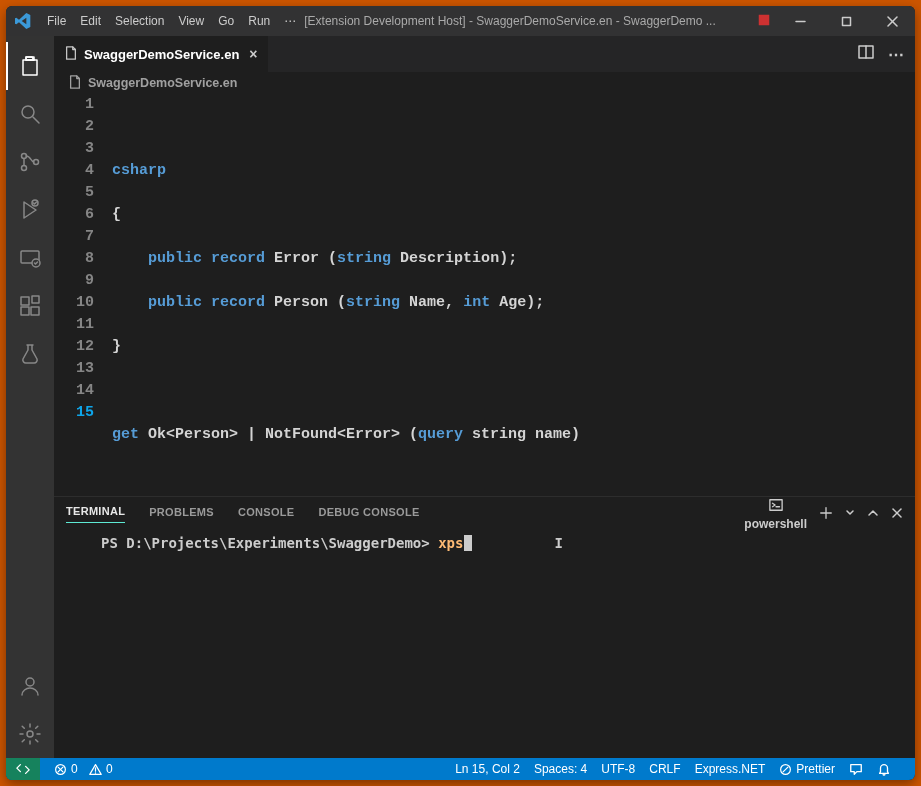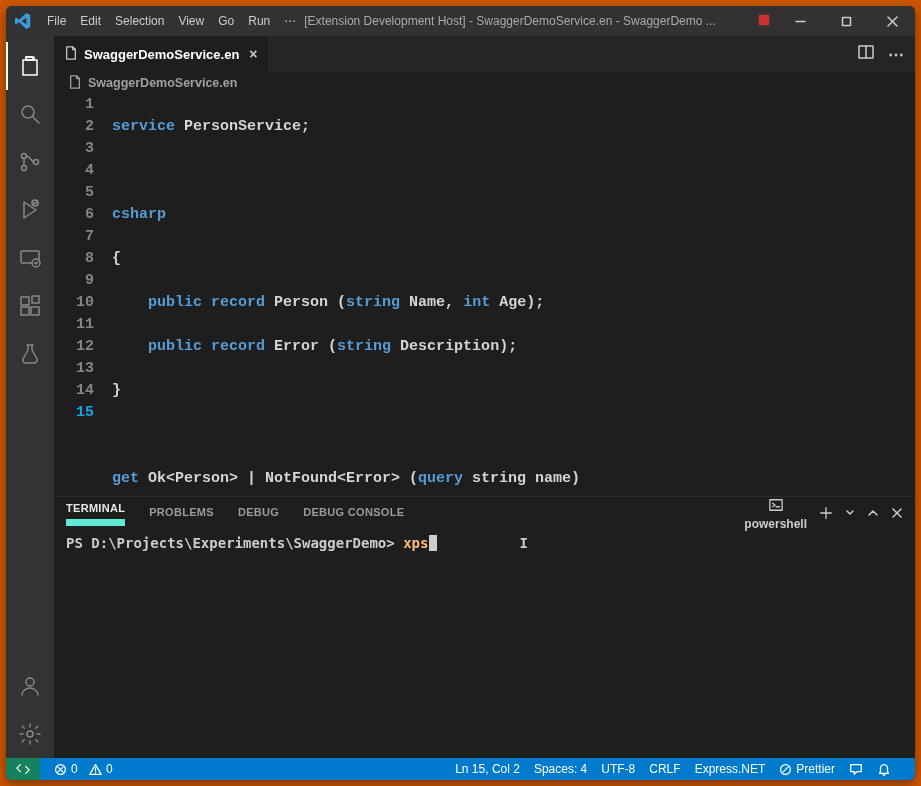--- a/index.html
+++ b/index.html
@@ -65,25 +65,25 @@
   .gutter { width:58px; text-align:right; color:#858585; padding-right:18px; padding-top:0; }
   .gutter div { height:22px; }
   .code { flex:1; color:#d4d4d4; white-space:pre; }
   .code-line { height:22px; }
   .tok-kw { color:#569cd6; }
 
   
   .panel { height:262px; border-top:1px solid #2d2d2d; background:#1e1e1e; display:flex; flex-direction:column; }
   .panel-tabs { height:34px; display:flex; align-items:center; padding:0 12px; gap:24px; font-size:11px; color:#9a9a9a; }
   .panel-tab { letter-spacing:.3px; cursor:pointer; padding-bottom:5px; }
-  .panel-tab.active { color:#e7e7e7; border-bottom:7px solid #5eead4; }
+  .panel-tab.active { color:#e7e7e7; border-bottom:1px solid #5eead4; }
   .panel-tabs .spacer { flex:1; }
   .panel-right { display:flex; align-items:center; gap:12px; color:#ccc; font-size:12px; }
   .term-body { flex:1; padding:4px 12px; font-family: Consolas, monospace; font-size:14px; color:#ccc; }
-  .term-prompt { color:#ccc; }
+  .term-prompt { color:#ccc;margin-left:35px; }
   .term-cmd { color:#fdba74; }
   .term-cursor { display:inline-block; width:8px; height:16px; background:#cccccc; vertical-align:text-bottom; margin-left:1px; }
   .term-caret { color:#ccc; margin-left:82px; }
 
   
   .statusbar { height:22px; background:#007acc; color:#fff; display:flex; align-items:center; font-size:12px; }
   .status-left, .status-right { display:flex; align-items:center; gap:14px; }
   .status-left { padding-left:0; }
   .status-right { margin-left:auto; padding-right:24px; }
   .remote { background:#16825d; height:22px; width:34px; display:flex; align-items:center; justify-content:center; }
@@ -249,43 +249,42 @@
             <div>8</div>
             <div>9</div>
             <div>10</div>
             <div>11</div>
             <div>12</div>
             <div>13</div>
             <div>14</div>
             <div style="color:#0ea5e9">15</div>
         </div>
         <div class="code">
-<div class="code-line"><span class="tok-kw">service</span><span> PersonService;</span></div>
 <div class="code-line"></div>
 <div class="code-line"><span class="tok-kw">csharp</span></div>
 <div class="code-line"><span>{</span></div>
+<div class="code-line"><span>    </span><span class="tok-kw">public</span><span> </span><span class="tok-kw">record</span><span> </span><span>Error (</span><span class="tok-kw">string</span><span> Description);</span></div>
 <div class="code-line"><span>    </span><span class="tok-kw">public</span><span> </span><span class="tok-kw">record</span><span> </span><span>Person (</span><span class="tok-kw">string</span><span> Name, </span><span class="tok-kw">int</span><span> Age);</span></div>
-<div class="code-line"><span>    </span><span class="tok-kw">public</span><span> </span><span class="tok-kw">record</span><span> </span><span>Error (</span><span class="tok-kw">string</span><span> Description);</span></div>
 <div class="code-line"><span>}</span></div>
 <div class="code-line"></div>
 <div class="code-line"><span class="tok-kw">get</span><span> Ok&lt;Person&gt; | NotFound&lt;Error&gt; (</span><span class="tok-kw">query</span><span> string name)</span></div>
 
 
 
 
 
 
         </div>
       </div>
 
       <div class="panel">
         <div class="panel-tabs">
           <div class="panel-tab active">TERMINAL</div>
           <div class="panel-tab">PROBLEMS</div>
-          <div class="panel-tab">DEBUG</div>
+          <div class="panel-tab">CONSOLE</div>
           <div class="panel-tab">DEBUG CONSOLE</div>
           <div class="spacer"></div>
           <div class="panel-right">
             <span style="display:flex;align-items:center;gap:5px;flex-direction:column;">
                 <svg width="14" height="14" viewBox="0 0 16 16">
                   <rect x="1" y="2" width="14" height="12"></rect>
                   <path d="M4 6l3 2-3 2M8 10h4"></path>
                 </svg>
                 <span>powershell</span>
               </span>

